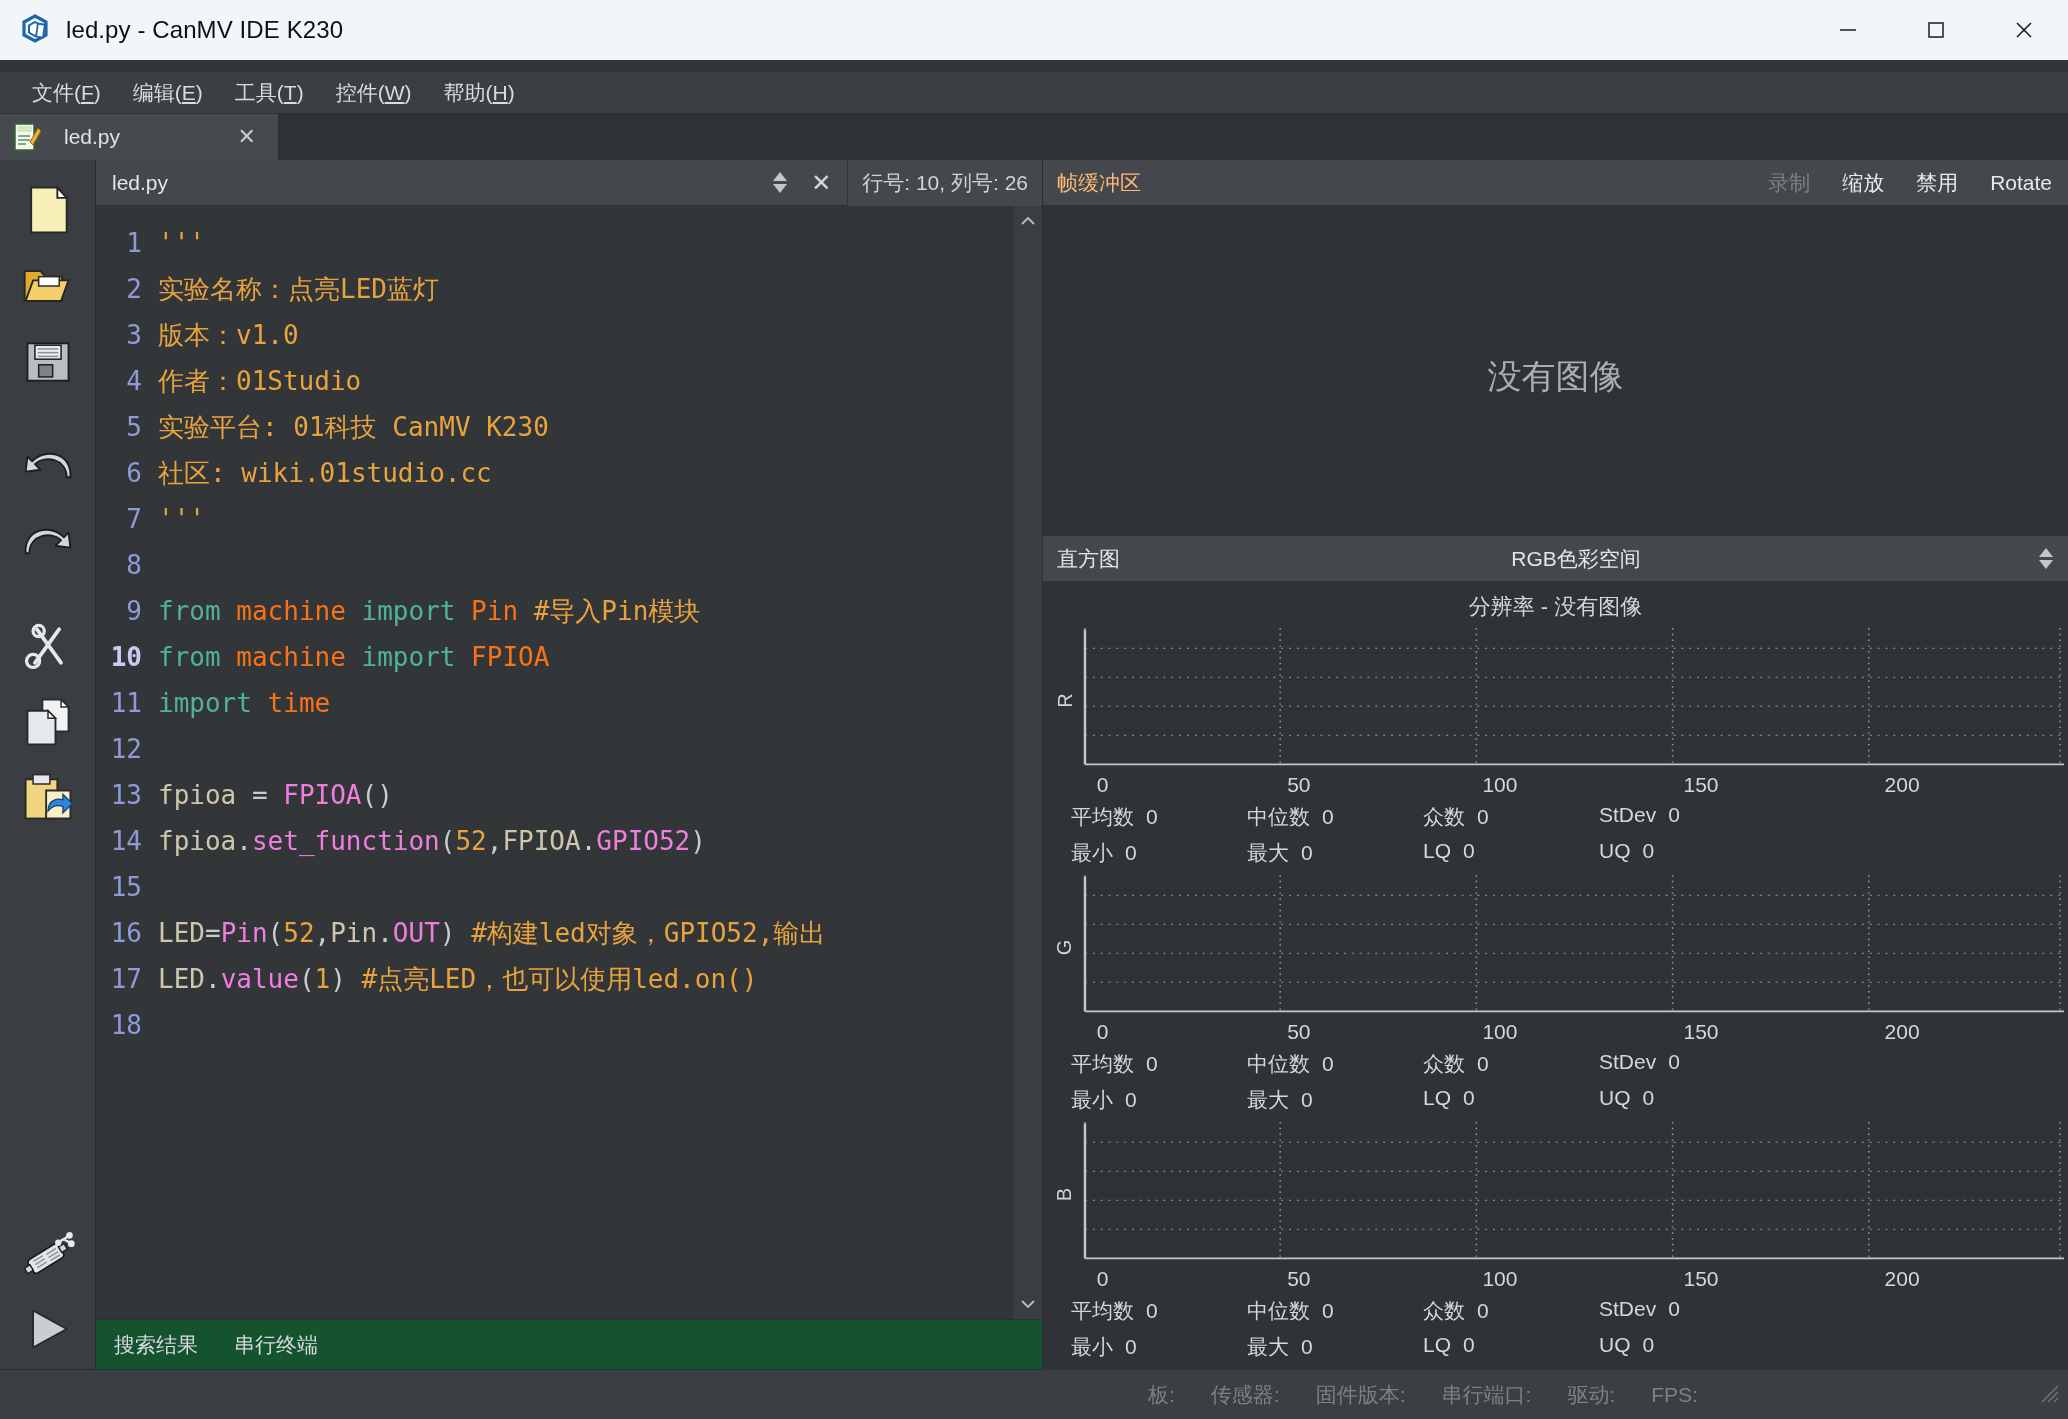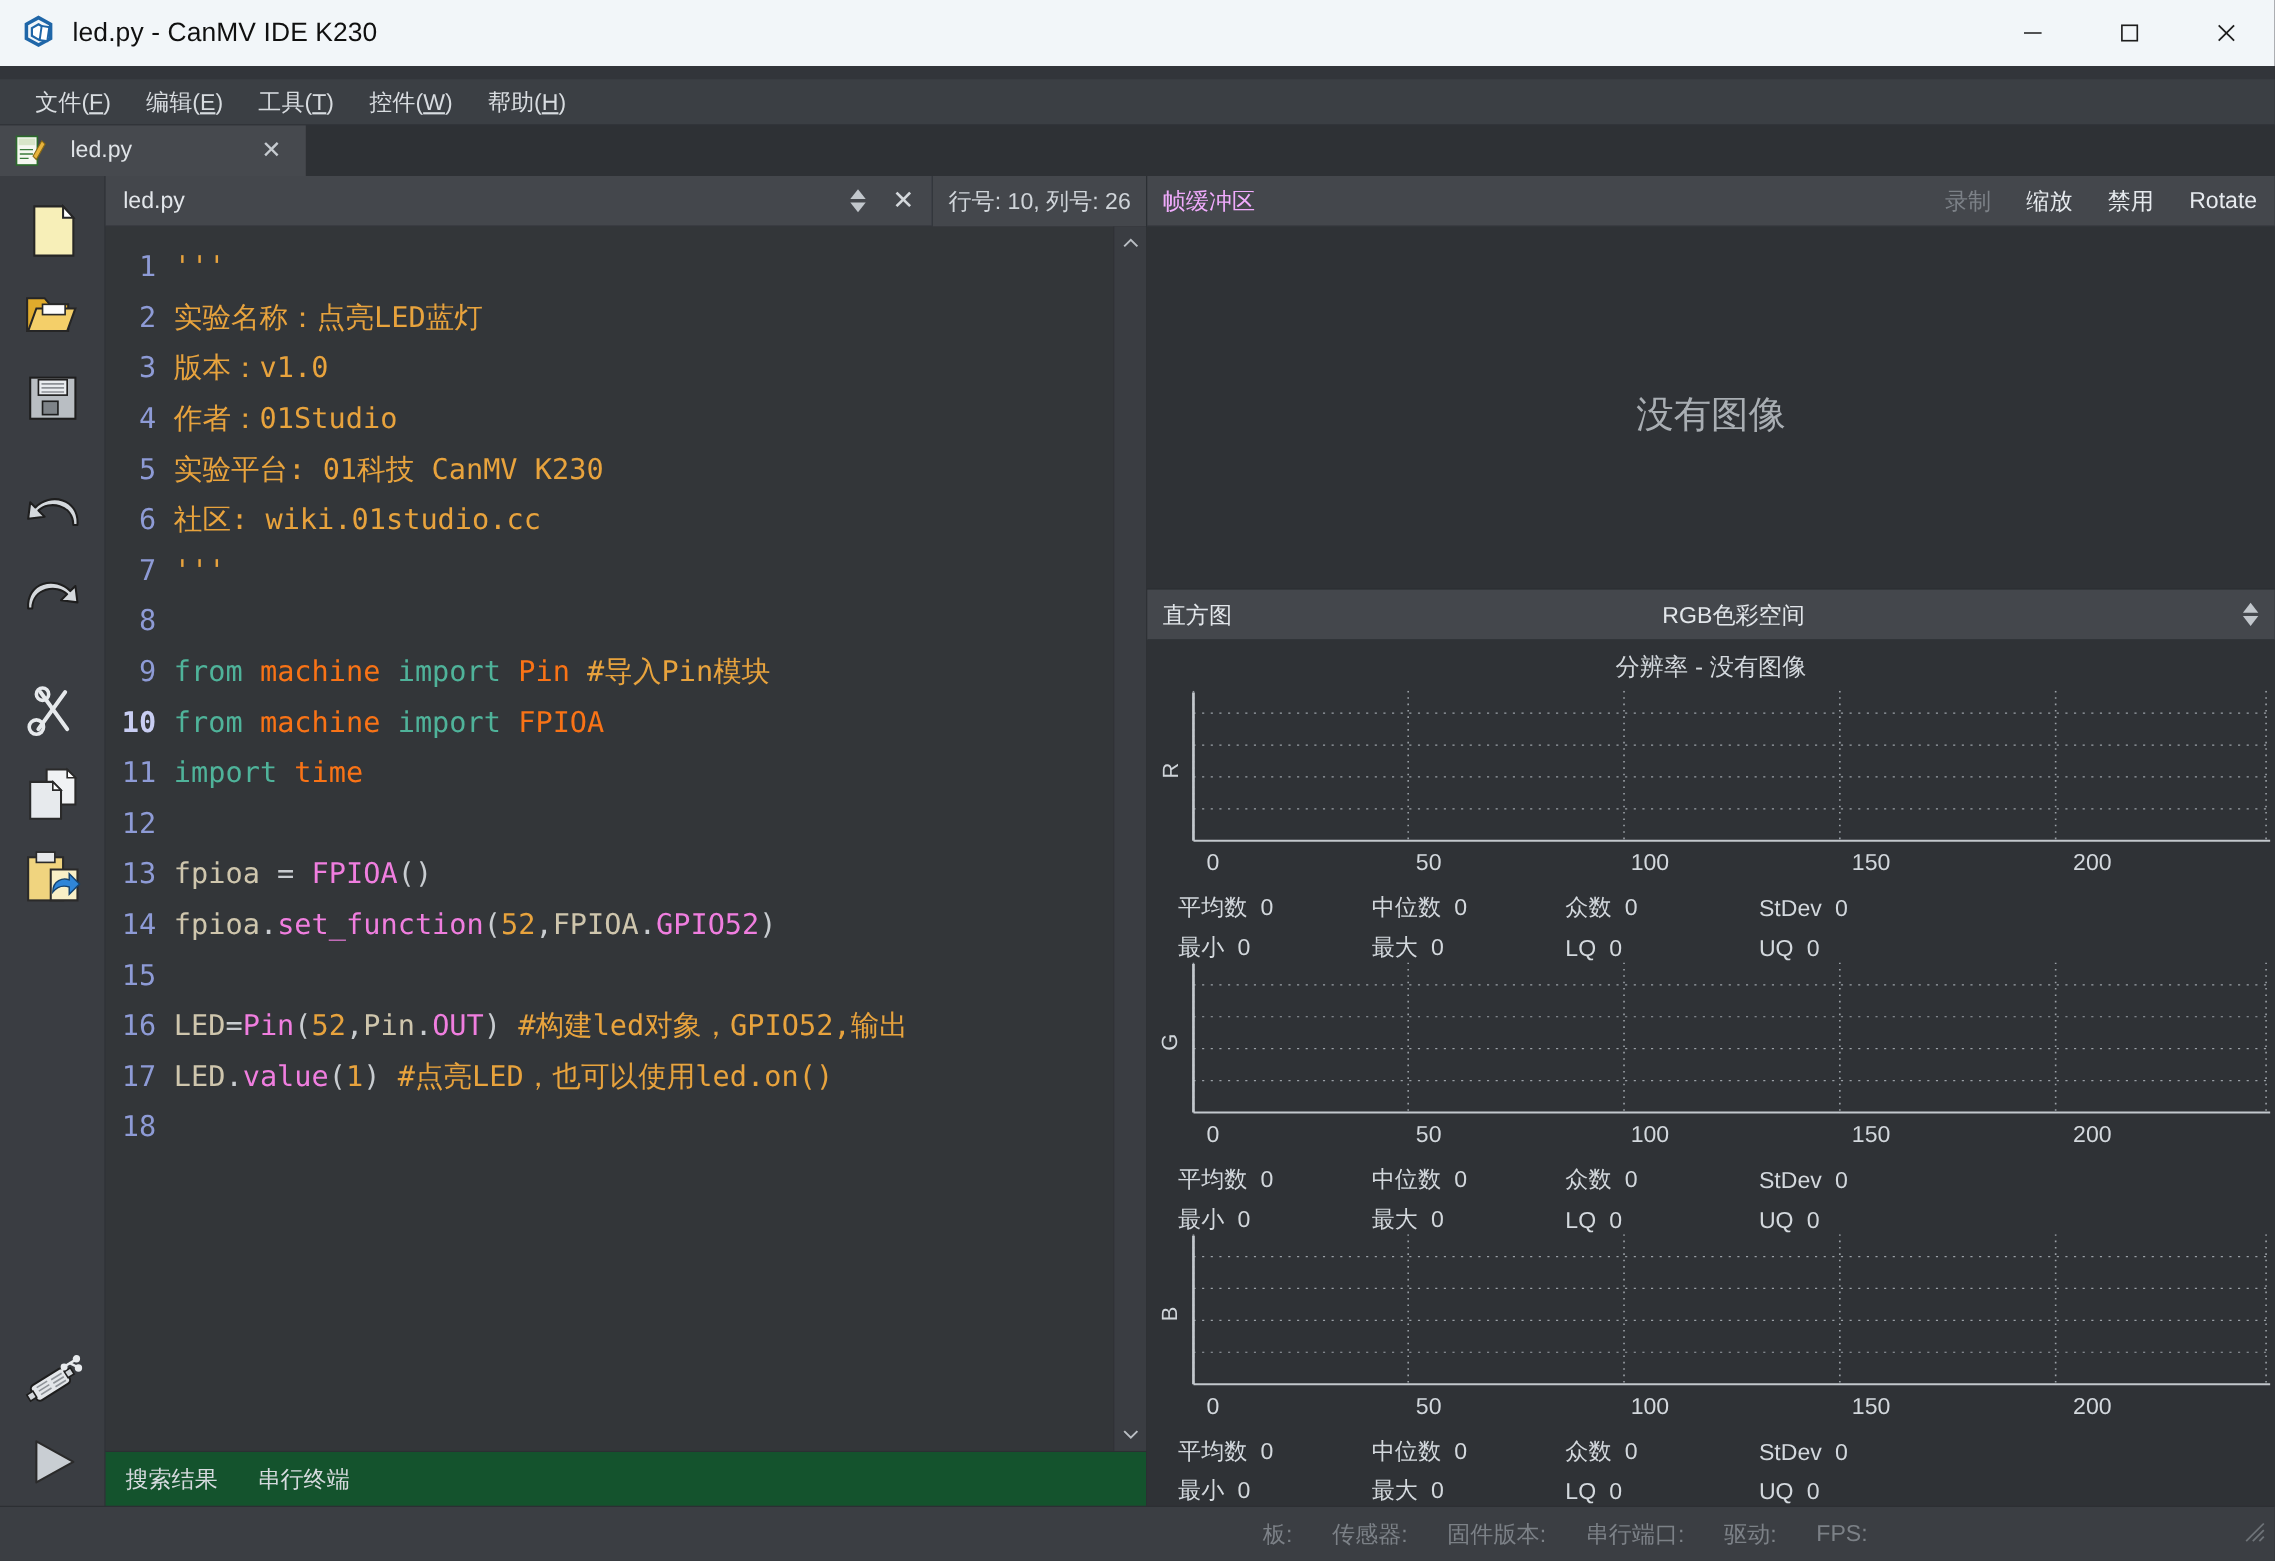--- a/index.html
+++ b/index.html
@@ -109,21 +109,21 @@
     border-top: 1px solid #2c2f33;
   }
   .bt-tab { color: #d6dade; font-size: 21px; padding: 0 18px; }
 
   
   .rightcol { width: 1026px; flex: 0 0 1026px; display: flex; flex-direction: column; border-left: 1px solid #2b2e32; background: #32353a; }
   .fb-header {
     height: 46px; flex: 0 0 46px; background: #44474c; display: flex; align-items: center;
     border-bottom: 1px solid #303338;
   }
-  .fb-title { color: #f0abfc; font-size: 21px; padding-left: 14px; flex: 1 1 auto; }
+  .fb-title { color: #fdba74; font-size: 21px; padding-left: 14px; flex: 1 1 auto; }
   .fb-btn { color: #e6eaee; font-size: 21px; padding: 0 16px; }
   .fb-btn.disabled { color: #7c8187; }
   .fb-canvas {
     flex: 0 0 330px; background: #2f3236; display: flex; align-items: center; justify-content: center;
     border-bottom: 1px solid #2a2d31;
   }
   .fb-noimg { color: #a9aeb3; font-size: 34px; margin-top: 12px; }
 
   .hist-header {
     height: 46px; flex: 0 0 46px; background: #44474c; display: flex; align-items: center;
@@ -138,21 +138,21 @@
   .chan { flex: 1 1 auto; display: flex; flex-direction: column; padding: 0 4px; min-height: 0; }
   .chan-plot { flex: 1 1 auto; display: flex; min-height: 0; }
   .chan-letter {
     width: 36px; flex: 0 0 36px; display: flex; align-items: center; justify-content: center;
     color: #cfd4d9; font-size: 20px;
   }
   .chan-letter span { transform: rotate(-90deg); display: inline-block; }
   .chan-axes { flex: 1 1 auto; position: relative; }
   .chan-ticks { display: flex; height: 30px; flex: 0 0 30px; position: relative; }
   .tick-lbl { position: absolute; color: #d3d8dd; font-size: 21px; transform: translateX(-50%); }
-  .stat-row { display: flex; flex: 0 0 36px; align-items: flex-end; padding-left: 24px; }
+  .stat-row { display: flex; flex: 0 0 36px; align-items: flex-start; padding-left: 24px; }
   .stat-cell { width: 176px; color: #d3d8dd; font-size: 21px; white-space: nowrap; }
   .stat-cell .sv { margin-left: 12px; }
 
   
   .statusbar {
     height: 50px; flex: 0 0 50px; background: #3b3e43; display: flex; align-items: center;
     border-top: 1px solid #2c2f33;
   }
   .sb-item { color: #7c8187; font-size: 21px; padding: 0 18px; white-space: nowrap; }
   .grip { margin-left: auto; padding-right: 8px; }

